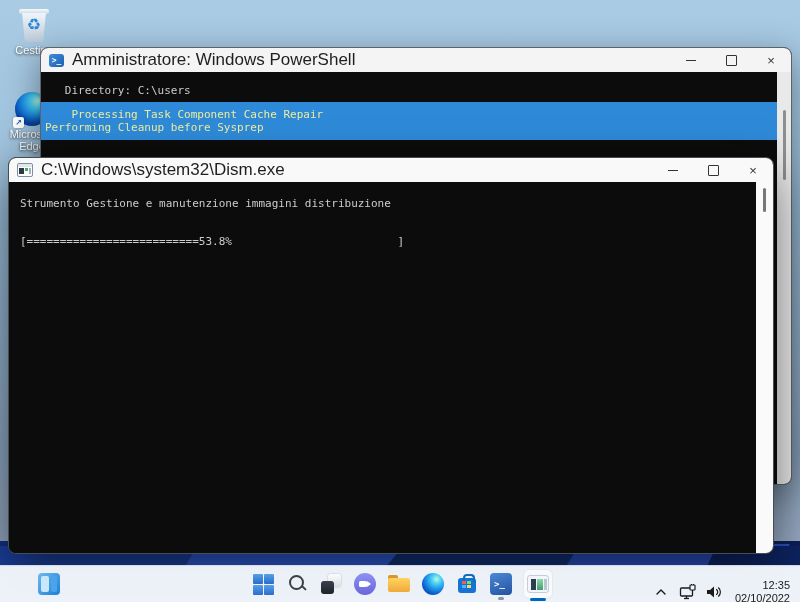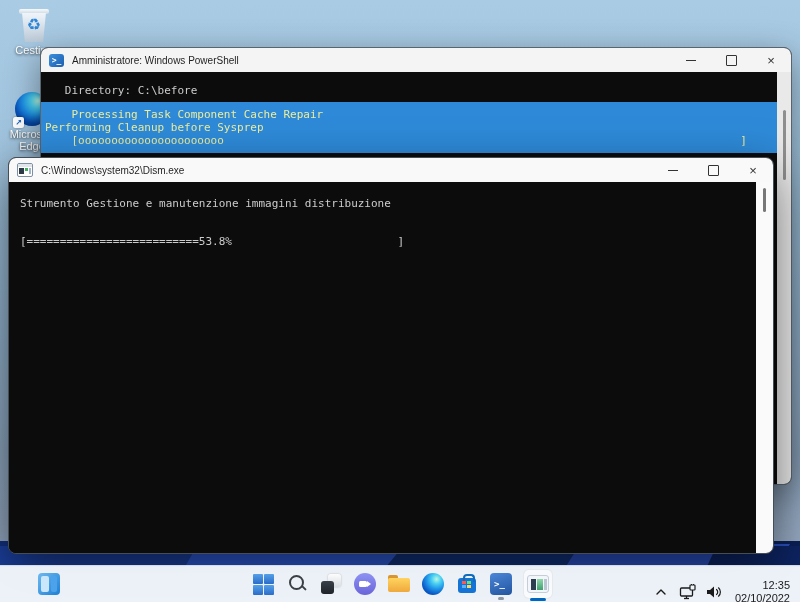--- a/index.html
+++ b/index.html
@@ -35,21 +35,21 @@
       box-shadow:0 0 2px rgba(0,0,0,.4);}
   
   .window{position:absolute;border-radius:8px;overflow:hidden;background:#0c0c0c;}
   .win-ps{left:40px;top:47px;width:750px;height:436px;z-index:2;border:1px solid #5a646e;
       box-shadow:0 10px 34px rgba(0,0,0,.42);}
   .win-dism{left:8px;top:157px;width:764px;height:395px;z-index:3;border:1px solid #454d56;
       box-shadow:0 16px 48px rgba(0,0,0,.55);}
   .titlebar{position:absolute;left:0;right:0;top:0;height:24px;background:#f4f4f4;
       display:flex;align-items:center;}
   .win-dism .titlebar{background:#f9f9f9;}
-  .title-text{font-size:10px;color:#1f1f1f;margin-left:8px;white-space:nowrap;}
+  .title-text{font-size:17px;color:#1f1f1f;margin-left:8px;white-space:nowrap;}
   .psicon{width:15px;height:13px;margin-left:8px;border-radius:3px;flex:0 0 auto;
       background:linear-gradient(135deg,#3c8ede,#1d5fae);color:#fff;
       font:bold 8px/13px "DejaVu Sans Mono",monospace;text-align:center;}
   .cmdicon{position:relative;width:14px;height:12px;margin-left:8px;flex:0 0 auto;
       border:1px solid #7d8fa0;border-radius:2px;background:#fff;overflow:hidden;}
   .cmdicon i{position:absolute;display:block;}
   .cmd-top{left:0;right:0;top:0;height:3px;background:#dfe6ec;}
   .cmd-dark{left:1px;top:4px;width:5px;height:6px;background:#2b3846;}
   .cmd-green{left:7px;top:4px;width:3px;height:3px;background:#43b05c;}
   .cmd-blue{left:11px;top:4px;width:2px;height:6px;background:#9fb6c8;}
@@ -176,25 +176,24 @@
           </div>
         <div class="ctrl">
             <span class="max-box"></span>
           </div>
         <div class="ctrl close-x">
             <span>×</span>
           </div>
       </div>
     </div>
     <div class="console ps-pad">
-      <div class="con-line">   Directory: C:\before</div>
+      <div class="con-line">   Directory: C:\users</div>
       <div class="ps-band">
         <div class="con-line">    Processing Task Component Cache Repair</div>
         <div class="con-line">Performing Cleanup before Sysprep</div>
-        <div class="con-line">    [oooooooooooooooooooooo                                                                              ]</div>
       </div>
       <div class="scroll-channel">
         <div class="scroll-thumb"></div>
       </div>
     </div>
   </div>
 
   <div class="window win-dism">
     <div class="titlebar">
       <div class="cmdicon">

